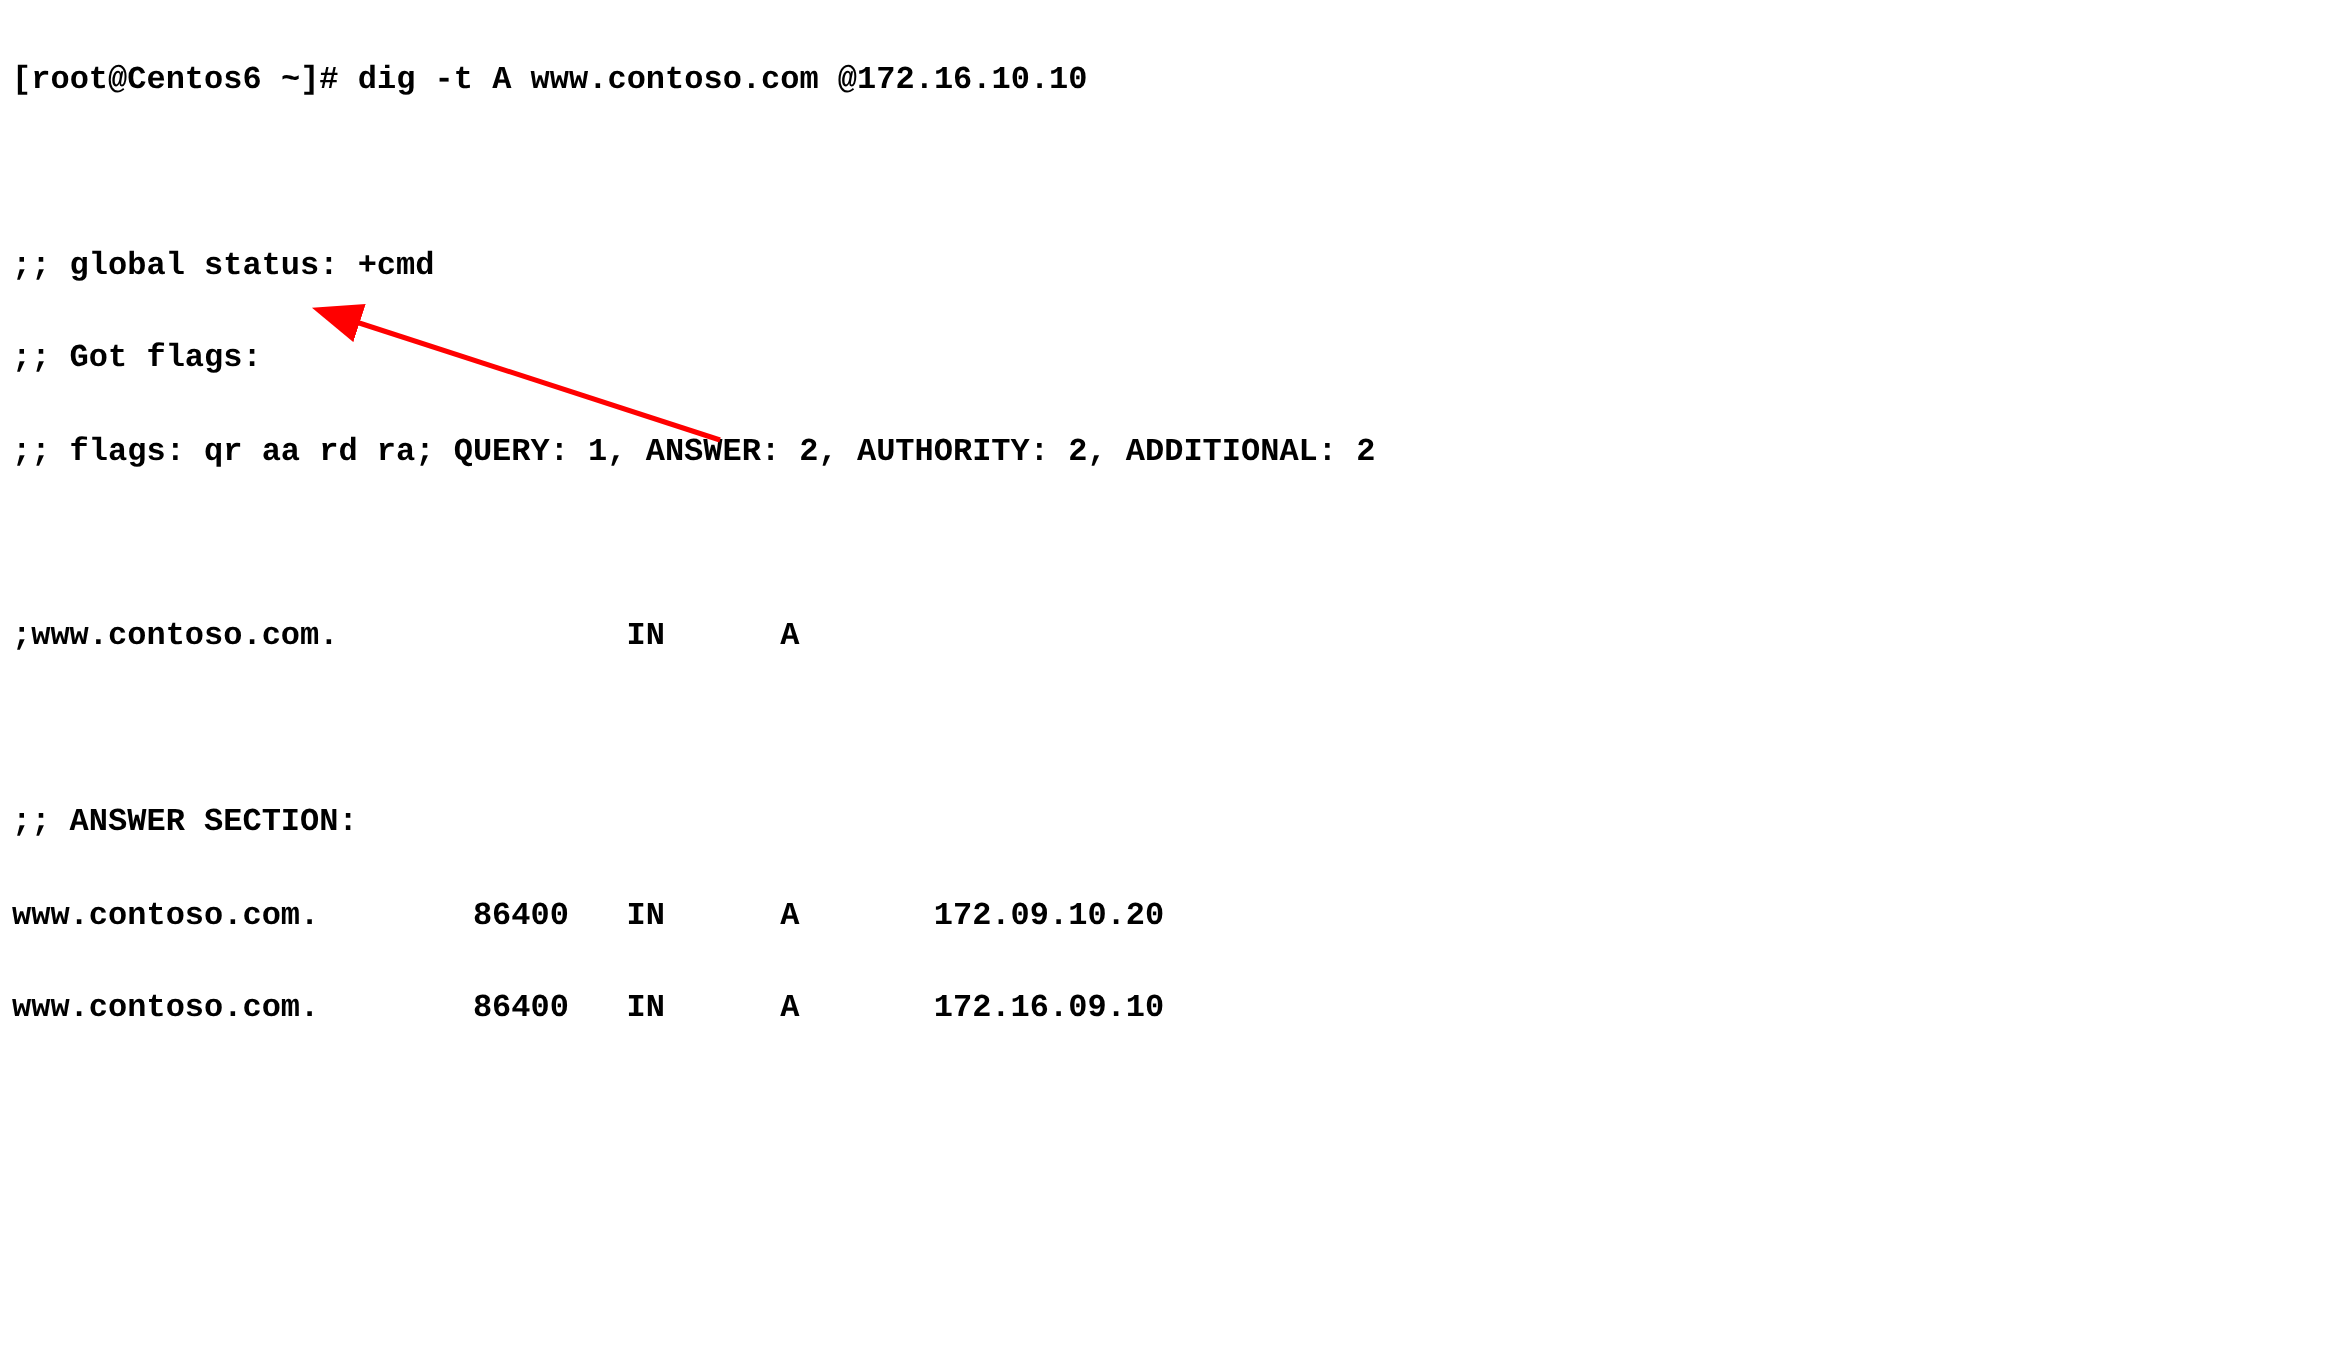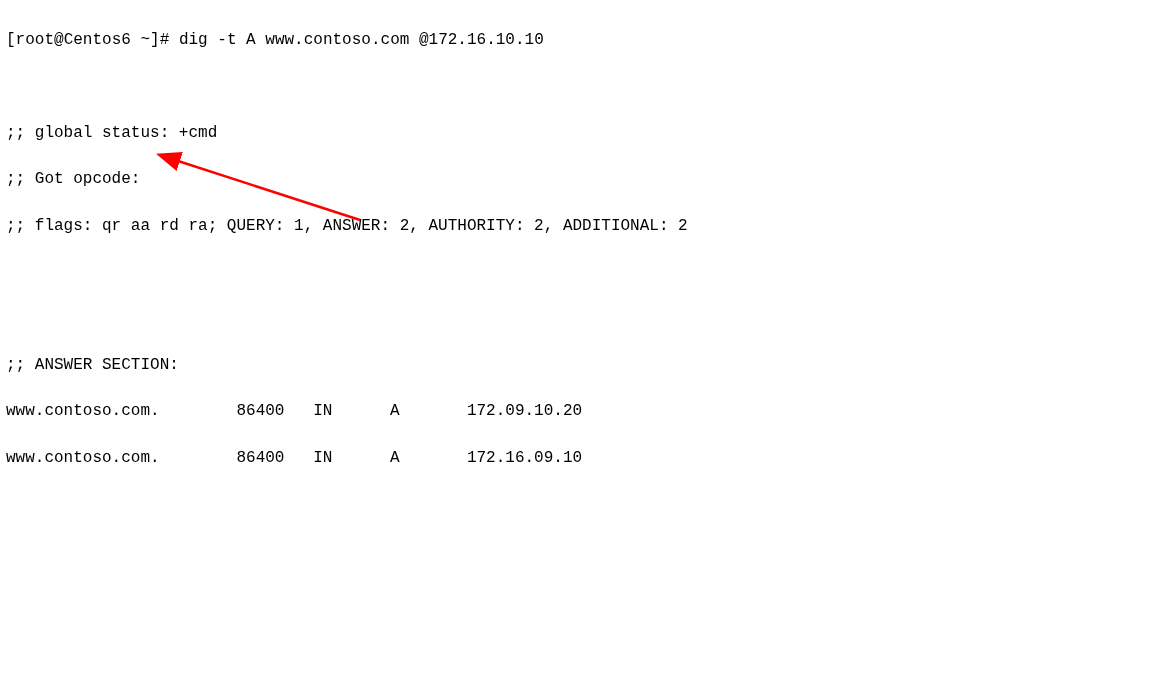--- a/index.html
+++ b/index.html
@@ -12,36 +12,37 @@
     line-height: 1.45;
     width: 1168px;
     height: 684px;
     overflow: hidden;
   }
   .terminal {
     padding: 6px 6px;
     white-space: pre;
     position: relative;
   }
-  .line { display: block; }
+  .line { display: block; font-weight: bold; }
   .arrow {
     position: absolute;
     pointer-events: none;
   }
 </style>
 </head>
 <body>
 
 <div class="terminal">
 <span class="line">[<span>root</span>@<span>Centos6</span> <span>~</span>]<span>#</span> <span>dig -t A www.contoso.com @172.16.10.10</span></span>
 <span class="line"> </span>
 <span class="line">;; global status: +cmd</span>
-<span class="line">;; Got opcode:</span>
+<span class="line">;; Got flags:</span>
 <span class="line">;; flags: qr aa rd ra; QUERY: 1, ANSWER: 2, AUTHORITY: 2, ADDITIONAL: 2</span>
 <span class="line"> </span>
+<span class="line">;www.contoso.com.               IN      A</span>
 <span class="line"> </span>
 <span class="line">;; ANSWER SECTION:</span>
 <span class="line">www.contoso.com.        86400   IN      A       172.09.10.20</span>
 <span class="line">www.contoso.com.        86400   IN      A       172.16.09.10</span>
 <span class="line"> </span>
 
 
 
 
 

